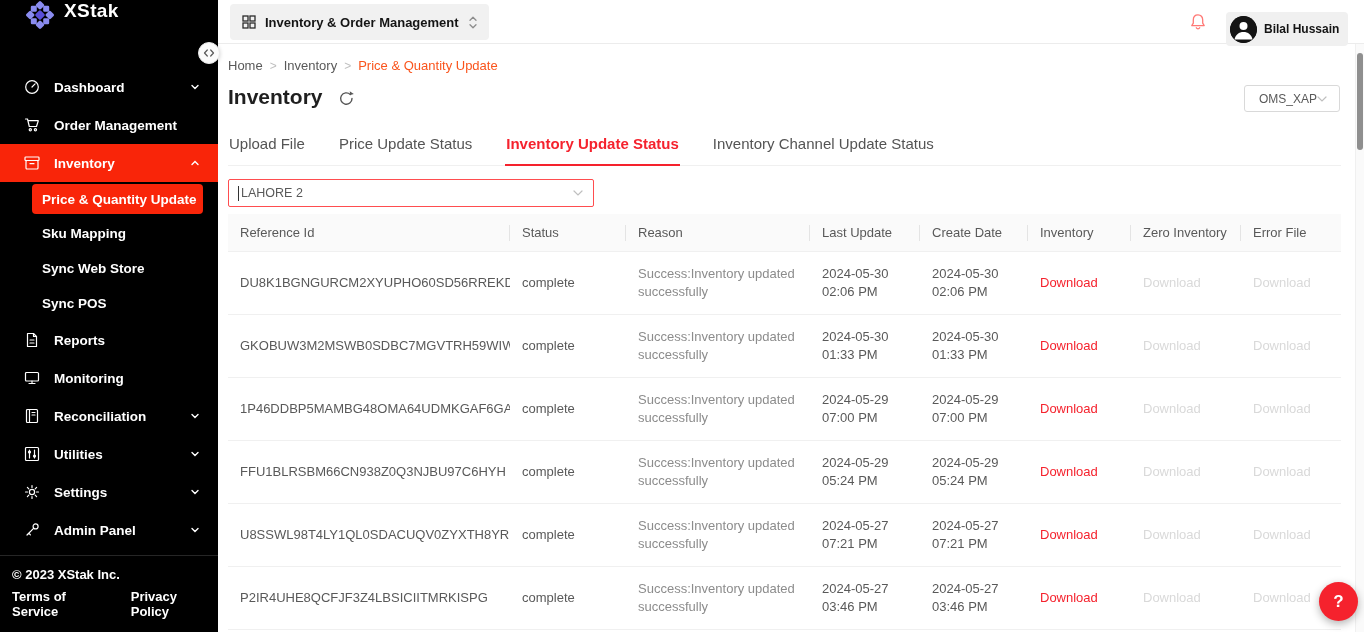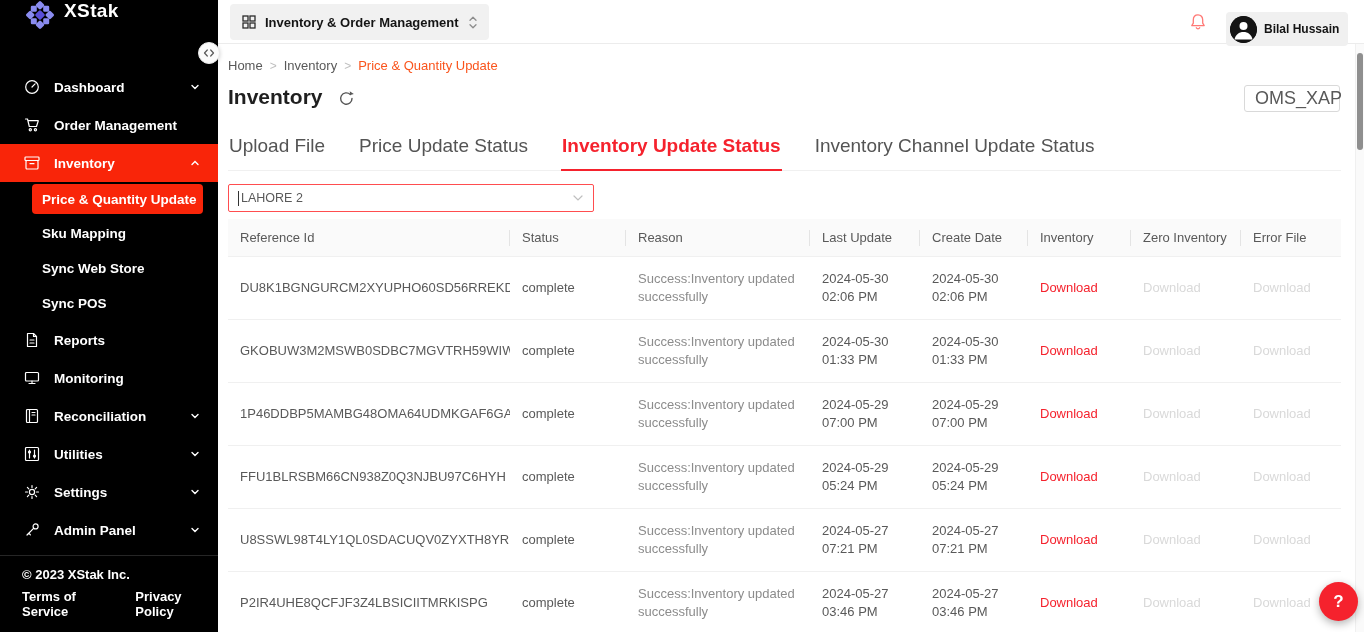--- a/index.html
+++ b/index.html
@@ -10,21 +10,21 @@
   .sidebar { position:absolute; left:0; top:0; width:218px; height:632px; background:#000; color:#fff; z-index:5; }
   .logo-row { height:44px; display:flex; align-items:flex-start; padding-left:25px; gap:9px; }
   .logo-text { font-size:19px; font-weight:700; letter-spacing:.4px; color:#fff; }
   .nav { margin-top:24px; }
   .nav-item { height:38px; display:flex; align-items:center; padding:0 18px 0 24px; gap:14px; font-size:13.5px; font-weight:600; cursor:pointer; }
   .nav-item .nicon { flex:0 0 16px; }
   .nav-item .chev { margin-left:auto; }
   .nav-item.active-parent { background:#f92509; }
   .nav-child { height:35px; display:flex; align-items:center; padding-left:42px; font-size:13.5px; font-weight:600; cursor:pointer; }
   .nav-child.active { background:#f92509; border-radius:4px; margin:2px 15px 2px 32px; padding:0 0 0 10px; height:30px; }
-  .side-footer { position:absolute; left:0; right:0; bottom:0; border-top:1px solid #262626; padding:11px 0 13px 22px; }
+  .side-footer { position:absolute; left:0; right:0; bottom:0; border-top:1px solid #262626; padding:11px 0 13px 12px; }
   .copyright { font-size:13px; font-weight:600; margin-bottom:7px; }
   .foot-links { display:flex; gap:16px; font-size:13px; font-weight:600; }
   .foot-links span { cursor:pointer; }
 
   
   .collapse-toggle { position:absolute; left:198px; top:42px; width:22px; height:22px; border-radius:50%;
     background:#fbfbfb; border:1px solid #e9e9e9; box-shadow:0 1px 4px rgba(0,0,0,.18);
     display:flex; align-items:center; justify-content:center; z-index:9; cursor:pointer; }
 
   
@@ -41,24 +41,24 @@
   
   .main { position:absolute; left:218px; top:44px; right:0; bottom:0; background:#fff; padding:14px 23px 0 10px; }
   .breadcrumb { display:flex; align-items:center; gap:7px; font-size:13px; color:#595959; }
   .crumb { cursor:pointer; }
   .crumb-sep { color:#bfbfbf; font-size:12px; }
   .crumb-active { color:#fa541c; }
   .title-row { margin-top:12px; display:flex; align-items:center; gap:15px; }
   .page-title { font-size:21px; font-weight:700; color:#1f1f1f; }
   .refresh-btn { cursor:pointer; display:flex; margin-top:2px; }
   .ws-select { position:absolute; top:41px; right:24px; width:96px; height:27px; border:1px solid #d9d9d9; border-radius:3px;
-    display:flex; align-items:center; justify-content:flex-start; padding:0 8px 0 10px; font-size:18px; color:#595959; cursor:pointer; background:#fff; }
+    display:flex; align-items:center; justify-content:center; padding:0 8px 0 10px; font-size:12px; color:#595959; cursor:pointer; background:#fff; }
 
   .tabs { margin-top:16px; display:flex; gap:32px; border-bottom:1px solid #f0f0f0; }
-  .tab { padding:10px 1px 12px; font-size:19px; color:#545454; cursor:pointer; border-bottom:2px solid transparent; margin-bottom:-1px; }
+  .tab { padding:10px 1px 12px; font-size:15px; color:#545454; cursor:pointer; border-bottom:2px solid transparent; margin-bottom:-1px; }
   .tab.active { color:#f5222d; font-weight:700; border-bottom-color:#f5222d; }
 
   .filter-select { margin-top:13px; width:366px; height:28px; border:1px solid #ff4d4f; border-radius:2px;
     display:flex; align-items:center; padding:0 10px 0 9px; font-size:12.5px; color:#595959; cursor:text; background:#fff; }
   .text-caret { width:1px; height:15px; background:#333; margin-right:2px; }
   .filter-chev { margin-left:auto; display:flex; }
 
   
   .table-wrap { margin-top:7px; }
   table { width:100%; border-collapse:collapse; table-layout:fixed; font-size:13px; }

